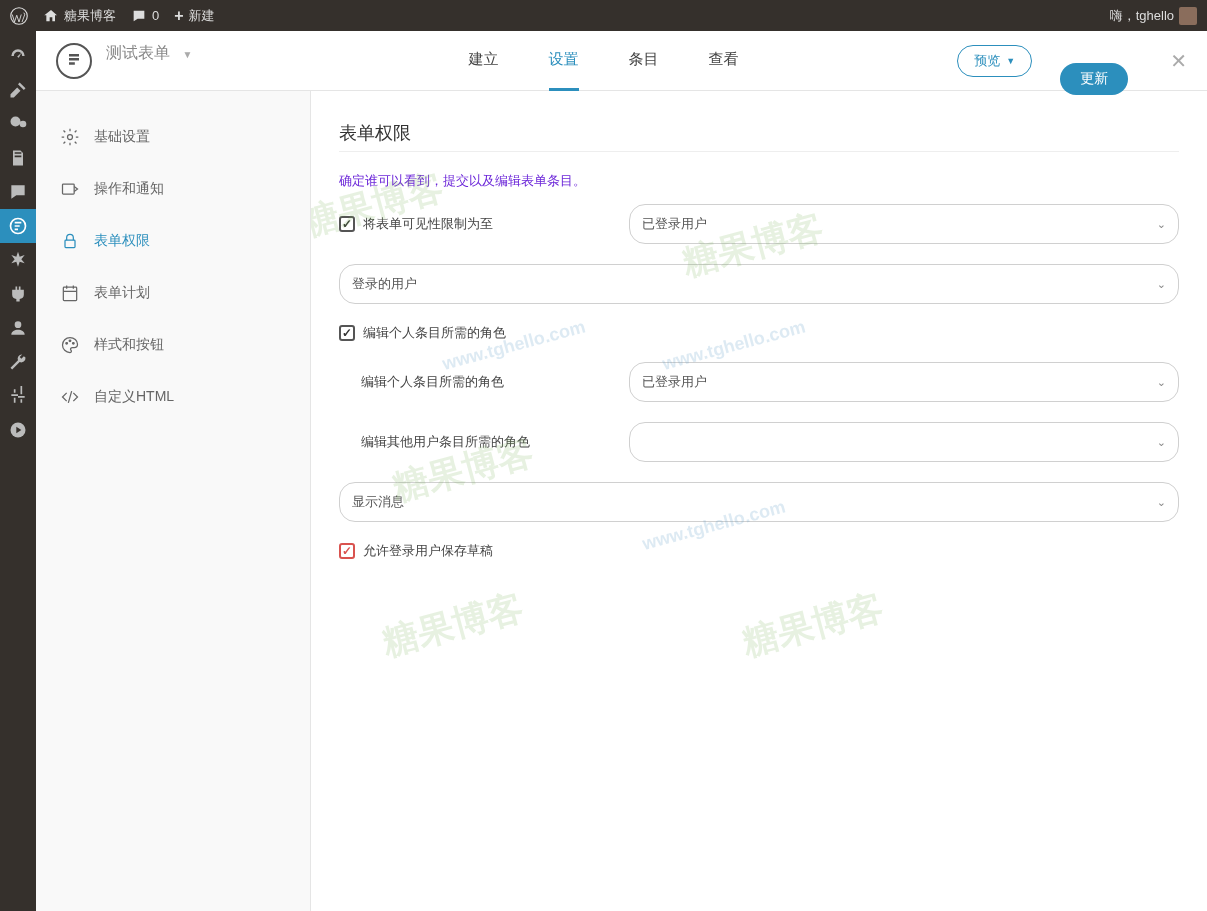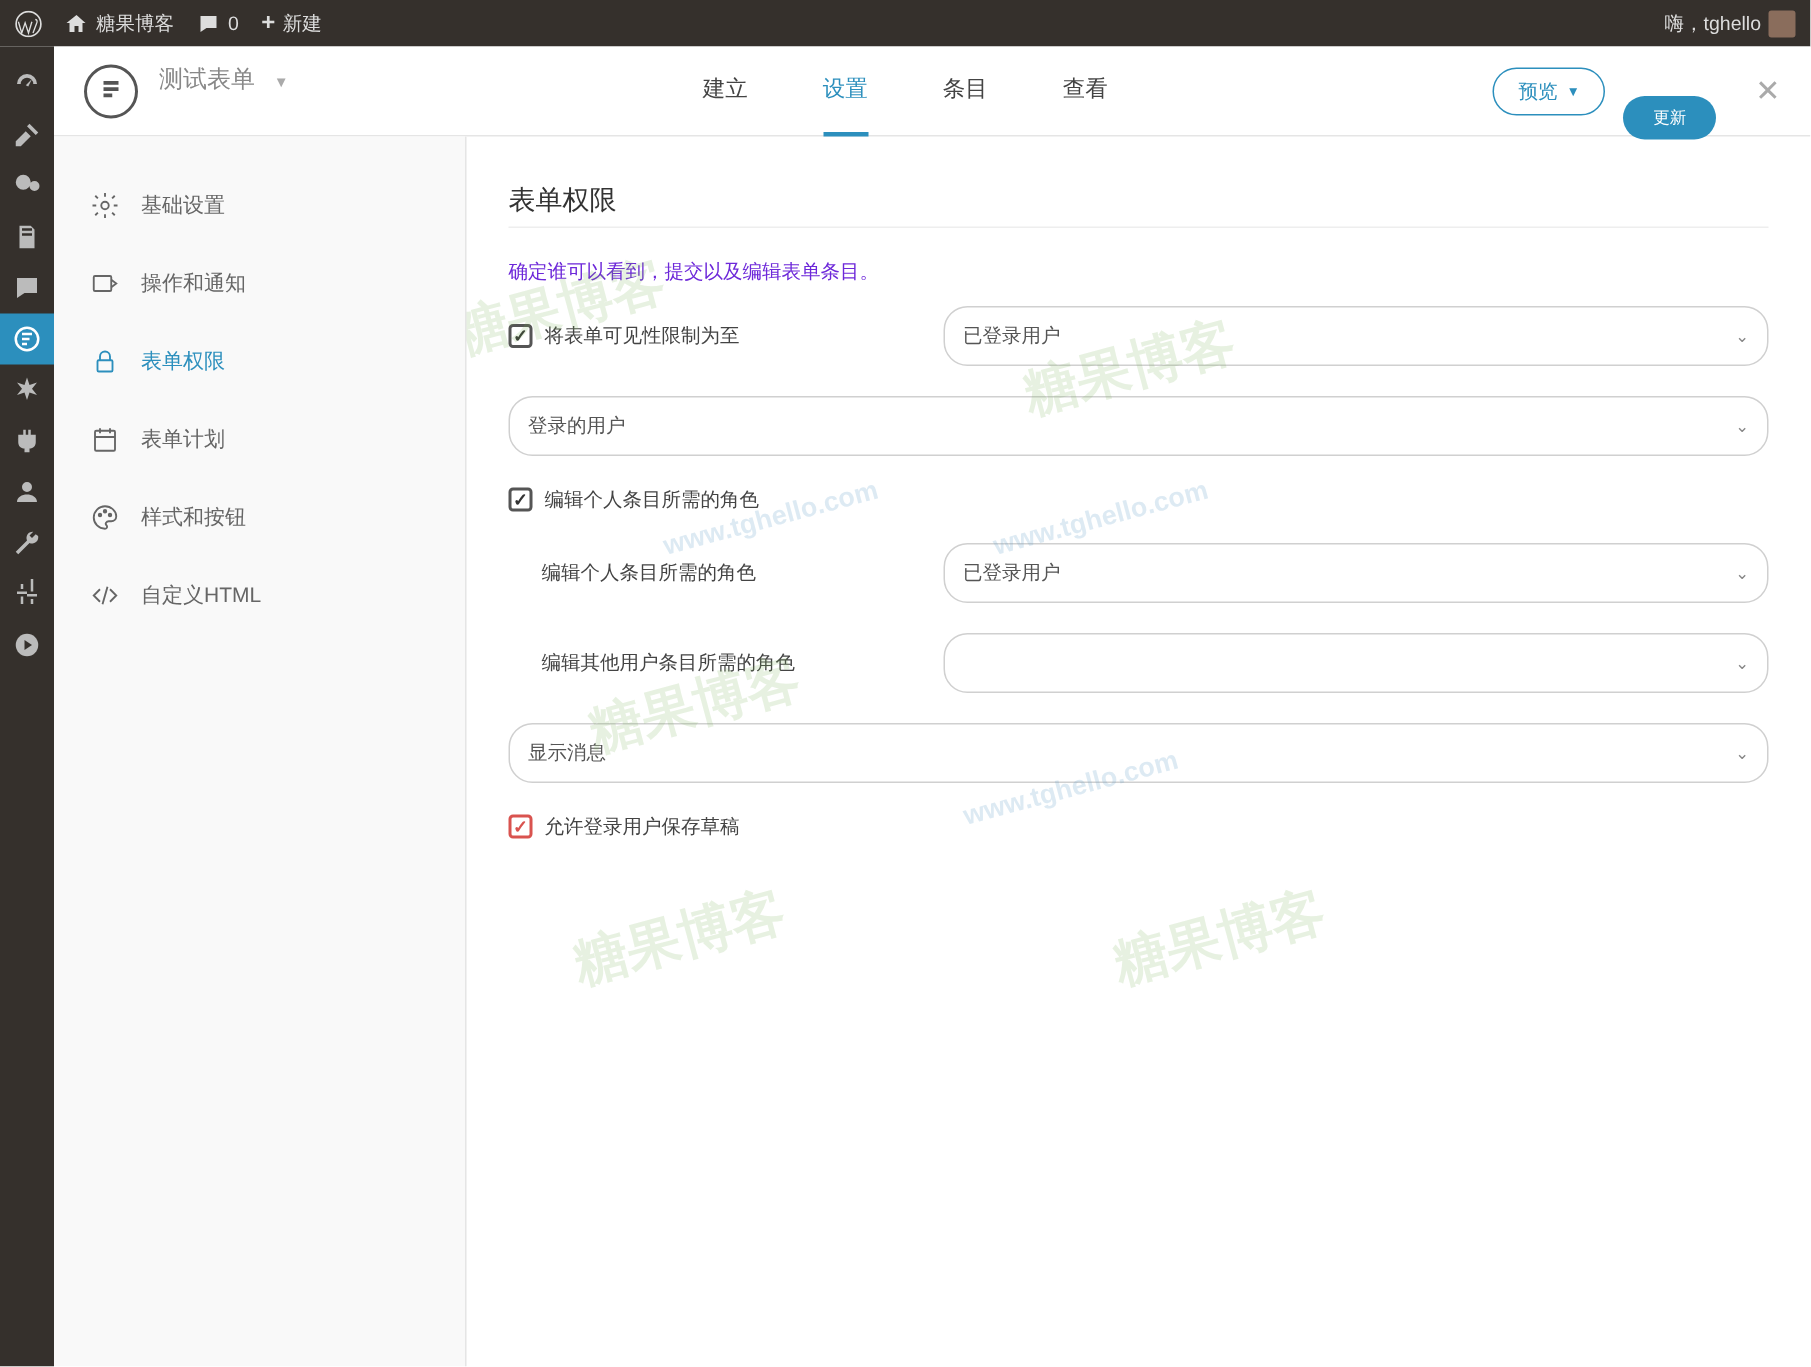--- a/index.html
+++ b/index.html
@@ -19,23 +19,23 @@
 
 .app { flex: 1; display: flex; flex-direction: column; background: #fff; }
 .app-header { height: 60px; border-bottom: 1px solid #e5e5e5; display: flex; align-items: center; padding: 0 20px; }
 .app-header .logo-area { display: flex; gap: 14px; }
 .app-header .app-logo { width: 36px; height: 36px; border: 2px solid #555; border-radius: 50%; display: flex; align-items: center; justify-content: center; font-weight: bold; font-size: 14px; color: #555; }
 .app-header .form-name { font-size: 16px; color: #888; }
 .app-header .dropdown-caret { color: #aaa; font-size: 10px; margin-left: 8px; }
 .app-header .tabs { display: flex; gap: 50px; margin-left: auto; margin-right: auto; position: absolute; left: 50%; transform: translateX(-50%); }
 .app-header .tab { font-size: 15px; color: #444; cursor: pointer; padding: 19px 0; border-bottom: 3px solid transparent; }
 .app-header .tab.active { color: #2c8fbd; border-bottom-color: #2c8fbd; }
-.app-header .actions { margin-left: auto; display: flex; align-items: center; gap: 12px; }
+.app-header .actions { margin-left: auto; display: flex; align-items: center; gap: 28px; }
 .app-header .btn-preview { border: 1px solid #2c8fbd; color: #2c8fbd; background: #fff; padding: 6px 16px; border-radius: 16px; font-size: 13px; cursor: pointer; display: flex; align-items: center; gap: 6px; }
-.app-header .btn-update { background: #2c8fbd; color: #fff; border: none; padding: 7px 20px; border-radius: 16px; font-size: 11px; cursor: pointer; margin-top: 36px; }
+.app-header .btn-update { background: #2c8fbd; color: #fff; border: none; padding: 7px 20px; border-radius: 16px; font-size: 14px; cursor: pointer; margin-top: 36px; }
 .app-header .btn-close { margin-left: 14px; font-size: 20px; color: #aaa; cursor: pointer; }
 
 .app-body { flex: 1; display: flex; }
 .settings-sidebar { width: 275px; border-right: 1px solid #e5e5e5; background: #f9f9f9; padding-top: 20px; }
 .settings-sidebar .item { display: flex; align-items: center; gap: 14px; padding: 16px 24px; color: #666; cursor: pointer; font-size: 14px; }
 .settings-sidebar .item.active { color: #2c8fbd; }
 .settings-sidebar .item svg { width: 20px; height: 20px; stroke: currentColor; fill: none; stroke-width: 1.5; }
 
 .content { flex: 1; padding: 30px 28px; overflow-y: auto; }
 .content h2 { font-size: 18px; font-weight: 500; color: #333; margin-bottom: 6px; }

